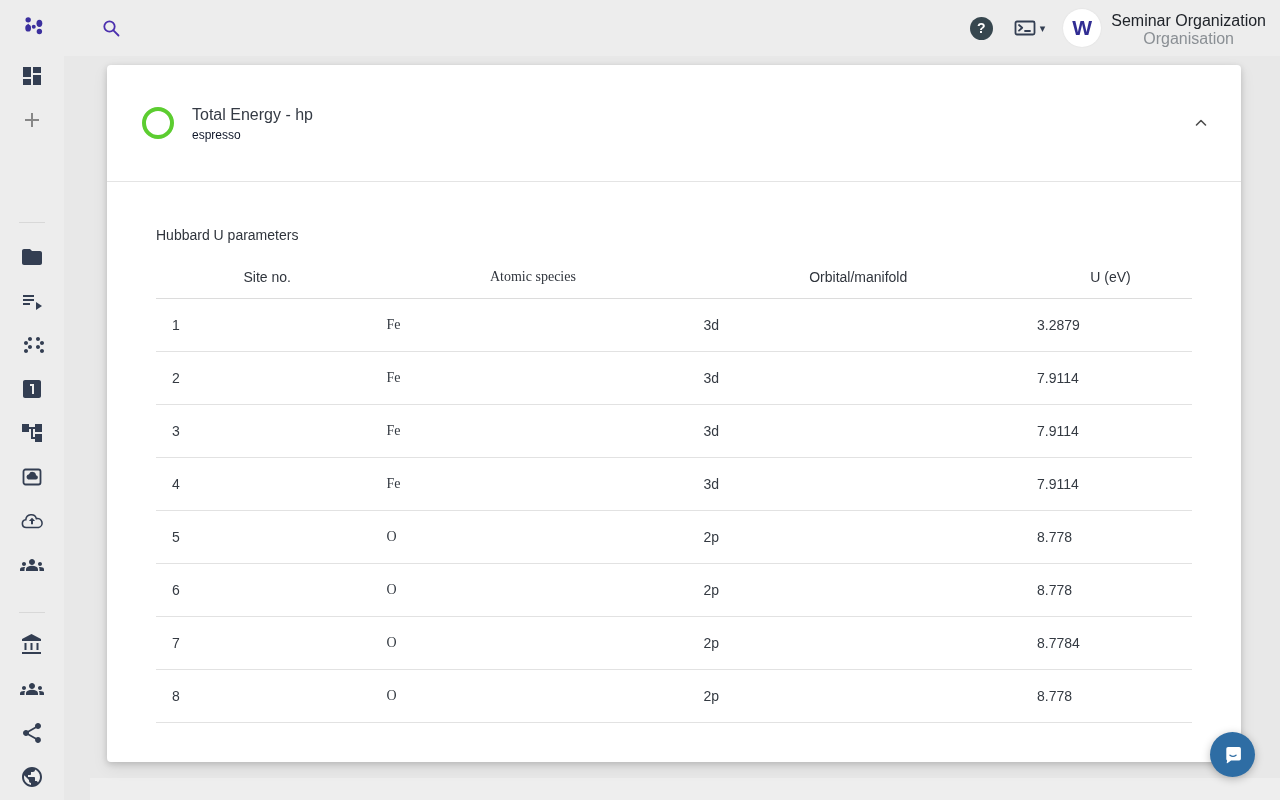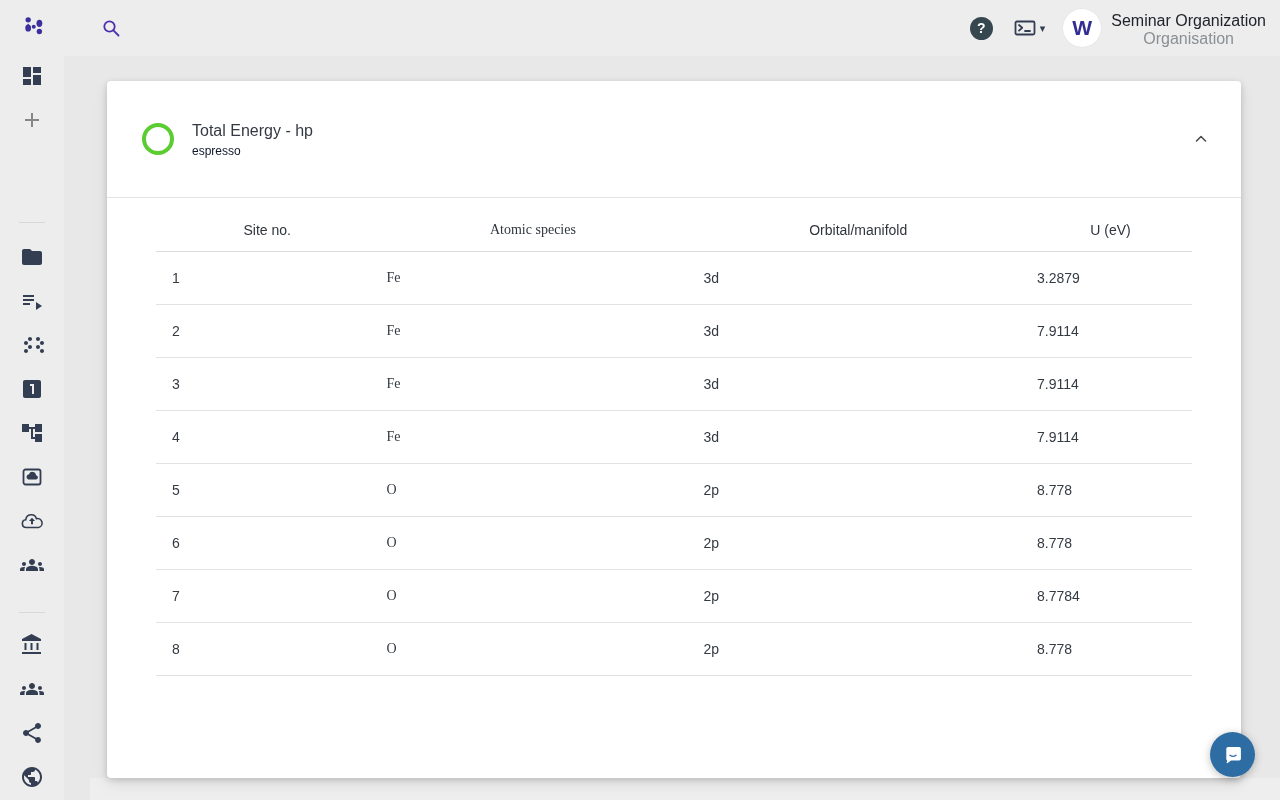--- a/index.html
+++ b/index.html
@@ -23,21 +23,21 @@
   
   .sidebar { position:absolute; left:0; top:56px; bottom:0; width:64px; background:#ededed; z-index:20; }
   .side-item { position:absolute; left:20px; width:24px; height:24px; cursor:pointer; }
   .side-div { position:absolute; left:19px; width:26px; height:1px; background:#d8d8d8; }
 
   
   .content { position:absolute; left:64px; top:56px; right:0; bottom:0; background:#e8e8e8; }
   .next-card-peek { position:absolute; left:26px; right:0; top:722px; bottom:0; background:#eeeeee; }
 
   .card { position:absolute; left:43px; top:9px; width:1134px; height:697px; background:#ffffff; border-radius:4px;
-          box-shadow:0 2px 6px rgba(0,0,0,.16), 0 6px 16px rgba(0,0,0,.08);margin-top:16px; }
+          box-shadow:0 2px 6px rgba(0,0,0,.16), 0 6px 16px rgba(0,0,0,.08); }
   .card-header { height:116px; display:flex; align-items:center; padding:0 28px 0 35px; }
   .status-ring { width:32px; height:32px; border-radius:50%; border:4px solid #5ccd30; flex:none; }
   .card-titles { margin-left:18px; flex:1; }
   .card-title { font-size:16px; color:#343a44; line-height:21px; }
   .card-subtitle { font-size:12px; color:#0f172a; line-height:16px; margin-top:2px; }
   .collapse-btn { width:24px; height:24px; display:flex; align-items:center; justify-content:center; cursor:pointer; }
   .card-divider { height:1px; background:#e4e4e4; }
   .card-body { padding:0 49px; }
   .section-title { font-size:14px; color:#2f343c; margin-top:43px; line-height:20px; }
 
@@ -154,20 +154,21 @@
       </div>
       <div class="collapse-btn">
         <svg width="14" height="14" viewBox="0 0 14 14">
             <path d="M2.5 9l4.5-4.5L11.5 9" fill="none" stroke="#4d4d4d" stroke-width="1.6" stroke-linecap="round" stroke-linejoin="round"></path>
           </svg>
       </div>
     </div>
     <div class="card-divider"></div>
 
     <div class="card-body">
+      <div class="section-title">Hubbard U parameters</div>
       <table>
         <thead>
           <tr>
               <th>Site no.</th>
               <th>Atomic species</th>
               <th>Orbital/manifold</th>
               <th>U (eV)</th>
             </tr>
         </thead>
         <tbody>

